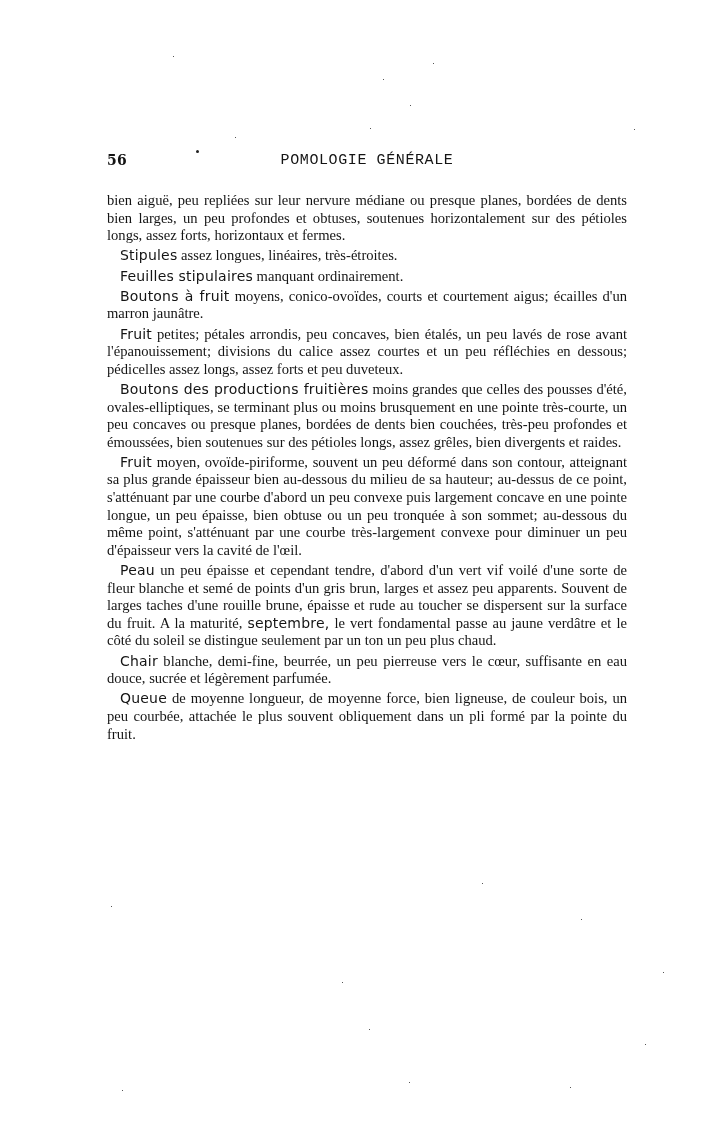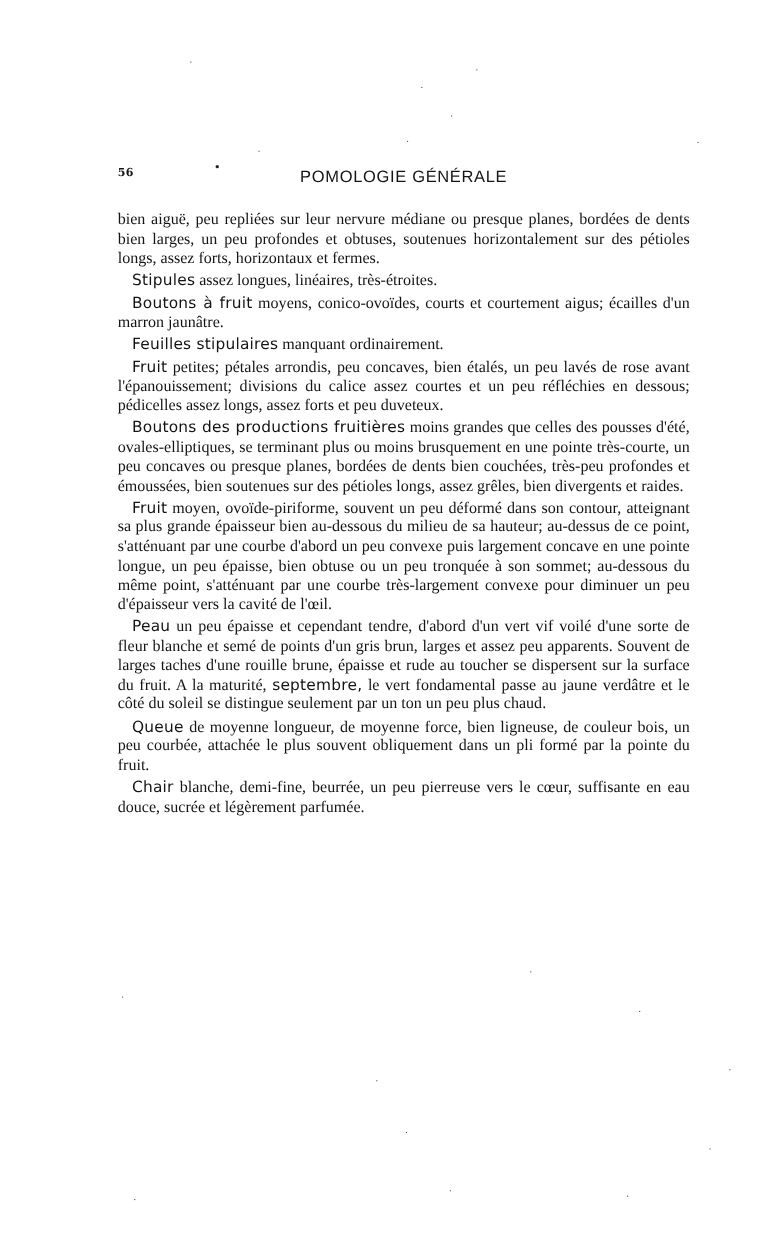--- a/index.html
+++ b/index.html
@@ -13,26 +13,26 @@
     color: #141414;
   }
   .running-head {
     position: relative;
     height: 22px;
     font-size: 14.5px;
     letter-spacing: 0.3px;
   }
   .page-number {
     position: absolute; left: 0; top: 2px;
-    font-weight: bold; font-size: 10px;
+    font-weight: bold; font-size: 14px;
   }
   .head-title {
     position: absolute; left: 0; right: 0; top: 2px;
     text-align: center;
-    font-family: Liberation Sans, sans-serif;
+    font-family: Liberation Mono, monospace;
     font-size: 15px;
     letter-spacing: 0.6px;
   }
   .head-dot {
     position: absolute; left: 89px; top: 0px;
     width: 3px; height: 3px; border-radius: 50%; background: #222;
   }
   .body-text {
     margin-top: 20px;
     font-family: "Liberation Serif", "DejaVu Serif", serif;
@@ -62,42 +62,42 @@
   </div>
 
   <div class="body-text">
     <p class="cont">
       <span>bien aiguë, peu repliées sur leur nervure médiane ou presque planes, bordées de dents bien larges, un peu profondes et obtuses, soutenues horizontalement sur des pétioles longs, assez forts, horizontaux et fermes.</span>
     </p>
     <p>
       <span class="term">Stipules</span><span> assez longues, linéaires, très-étroites.</span>
     </p>
     <p>
-      <span class="term">Boutons à fruit</span><span> moyens, conico-ovoïdes, courts et courtement aigus; écailles d'un marron jaunâtre.</span>
+      <span class="term">Feuilles stipulaires</span><span> manquant ordinairement.</span>
     </p>
     <p>
-      <span class="term">Feuilles stipulaires</span><span> manquant ordinairement.</span>
+      <span class="term">Boutons à fruit</span><span> moyens, conico-ovoïdes, courts et courtement aigus; écailles d'un marron jaunâtre.</span>
     </p>
     <p>
       <span class="term">Fruit</span><span> petites; pétales arrondis, peu concaves, bien étalés, un peu lavés de rose avant l'épanouissement; divisions du calice assez courtes et un peu réfléchies en dessous; pédicelles assez longs, assez forts et peu duveteux.</span>
     </p>
     <p>
       <span class="term">Boutons des productions fruitières</span><span> moins grandes que celles des pousses d'été, ovales-elliptiques, se terminant plus ou moins brusquement en une pointe très-courte, un peu concaves ou presque planes, bordées de dents bien couchées, très-peu profondes et émoussées, bien soutenues sur des pétioles longs, assez grêles, bien divergents et raides.</span>
     </p>
     <p>
       <span class="term">Fruit</span><span> moyen, ovoïde-piriforme, souvent un peu déformé dans son contour, atteignant sa plus grande épaisseur bien au-dessous du milieu de sa hauteur; au-dessus de ce point, s'atténuant par une courbe d'abord un peu convexe puis largement concave en une pointe longue, un peu épaisse, bien obtuse ou un peu tronquée à son sommet; au-dessous du même point, s'atténuant par une courbe très-largement convexe pour diminuer un peu d'épaisseur vers la cavité de l'œil.</span>
     </p>
     <p>
       <span class="term">Peau</span><span> un peu épaisse et cependant tendre, d'abord d'un vert vif voilé d'une sorte de fleur blanche et semé de points d'un gris brun, larges et assez peu apparents. Souvent de larges taches d'une rouille brune, épaisse et rude au toucher se dispersent sur la surface du fruit. A la maturité, </span><span class="term">septembre,</span><span> le vert fondamental passe au jaune verdâtre et le côté du soleil se distingue seulement par un ton un peu plus chaud.</span>
     </p>
     <p>
-      <span class="term">Queue</span><span> de moyenne longueur, de moyenne force, bien ligneuse, de couleur bois, un peu courbée, attachée le plus souvent obliquement dans un pli formé par la pointe du fruit.</span>
+      <span class="term">Chair</span><span> blanche, demi-fine, beurrée, un peu pierreuse vers le cœur, suffisante en eau douce, sucrée et légèrement parfumée.</span>
     </p>
     <p>
-      <span class="term">Chair</span><span> blanche, demi-fine, beurrée, un peu pierreuse vers le cœur, suffisante en eau douce, sucrée et légèrement parfumée.</span>
+      <span class="term">Queue</span><span> de moyenne longueur, de moyenne force, bien ligneuse, de couleur bois, un peu courbée, attachée le plus souvent obliquement dans un pli formé par la pointe du fruit.</span>
     </p>
   </div>
 </div>
 
 <div class="speck" style="left:173px;top:56px"></div>
 <div class="speck" style="left:433px;top:63px"></div>
 <div class="speck" style="left:383px;top:79px"></div>
 <div class="speck" style="left:410px;top:105px"></div>
 <div class="speck" style="left:370px;top:128px"></div>
 <div class="speck" style="left:634px;top:129px"></div>

